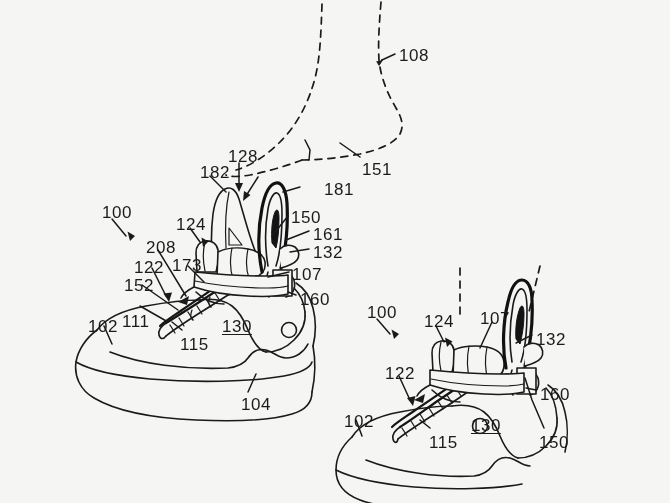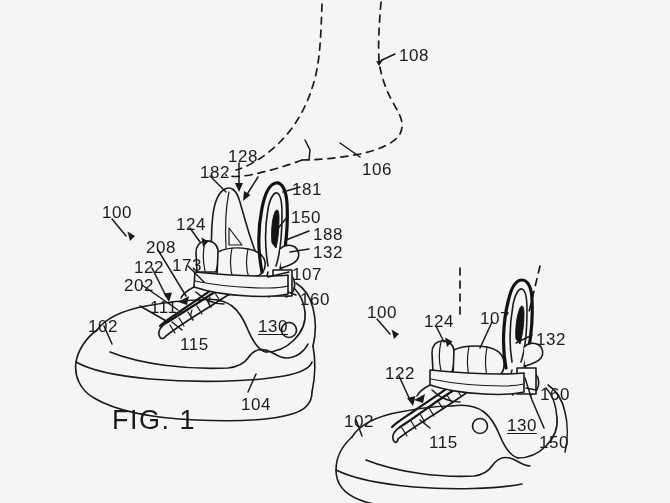--- a/index.html
+++ b/index.html
@@ -90,21 +90,20 @@
     font-weight: 400;
     color: #1b1b1b;
     letter-spacing: 0.5px;
     line-height: 1;
     white-space: nowrap;
     user-select: none;
   }
   .reftext.underlined {
     text-decoration: underline;
     text-underline-offset: 2px;
-    margin-left: 36px;
   }
   #fig-caption {
     position: absolute;
     left: 112px;
     top: 405px;
     font-family: "Liberation Sans", sans-serif;
     font-size: 27px;
     font-weight: 400;
     color: #1b1b1b;
     letter-spacing: 1.5px;
@@ -380,47 +379,46 @@
 
         <path class="leader" d="M430 428 L 420 420"></path>
 
         <path class="leader" d="M544 428 L 532 400 L 525 378"></path>
       </g>
     </g>
   </svg>
 
   <div id="ref-layer">
     <span class="reftext" style="left: 399px; top: 47px;">108</span>
-    <span class="reftext" style="left: 362px; top: 161px;">106</span>
+    <span class="reftext" style="left: 362px; top: 161px;">151</span>
     <span class="reftext" style="left: 228px; top: 148px;">128</span>
     <span class="reftext" style="left: 200px; top: 164px;">182</span>
-    <span class="reftext" style="left: 292px; top: 181px;">181</span>
+    <span class="reftext" style="left: 324px; top: 181px;">181</span>
     <span class="reftext" style="left: 291px; top: 209px;">150</span>
-    <span class="reftext" style="left: 313px; top: 226px;">188</span>
+    <span class="reftext" style="left: 313px; top: 226px;">161</span>
     <span class="reftext" style="left: 313px; top: 244px;">132</span>
     <span class="reftext" style="left: 292px; top: 266px;">107</span>
     <span class="reftext" style="left: 300px; top: 291px;">160</span>
     <span class="reftext" style="left: 176px; top: 216px;">124</span>
     <span class="reftext" style="left: 146px; top: 239px;">208</span>
     <span class="reftext" style="left: 134px; top: 259px;">122</span>
     <span class="reftext" style="left: 172px; top: 257px;">173</span>
-    <span class="reftext" style="left: 124px; top: 277px;">202</span>
-    <span class="reftext" style="left: 122px; top: 299px; margin-left: 28px;">111</span>
+    <span class="reftext" style="left: 124px; top: 277px;">152</span>
+    <span class="reftext" style="left: 122px; top: 313px;">111</span>
     <span class="reftext" style="left: 102px; top: 204px;">100</span>
     <span class="reftext" style="left: 88px; top: 318px;">102</span>
     <span class="reftext" style="left: 180px; top: 336px;">115</span>
     <span class="reftext underlined" style="left: 222px; top: 318px;">130</span>
     <span class="reftext" style="left: 241px; top: 396px; text-align: right;">104</span>
     <span class="reftext" style="left: 367px; top: 304px;">100</span>
     <span class="reftext" style="left: 424px; top: 313px;">124</span>
     <span class="reftext" style="left: 480px; top: 310px;">107</span>
     <span class="reftext" style="left: 536px; top: 331px;">132</span>
     <span class="reftext" style="left: 385px; top: 365px;">122</span>
     <span class="reftext" style="left: 540px; top: 386px;">160</span>
     <span class="reftext" style="left: 344px; top: 413px;">102</span>
     <span class="reftext" style="left: 429px; top: 434px;">115</span>
     <span class="reftext underlined" style="left: 471px; top: 417px;">130</span>
     <span class="reftext" style="left: 539px; top: 434px;">150</span>
   </div>
 
-  <div id="fig-caption" style="left: 112px; top: 405px;">FIG. 1</div>
 
 </div>
 
 </body></html>

